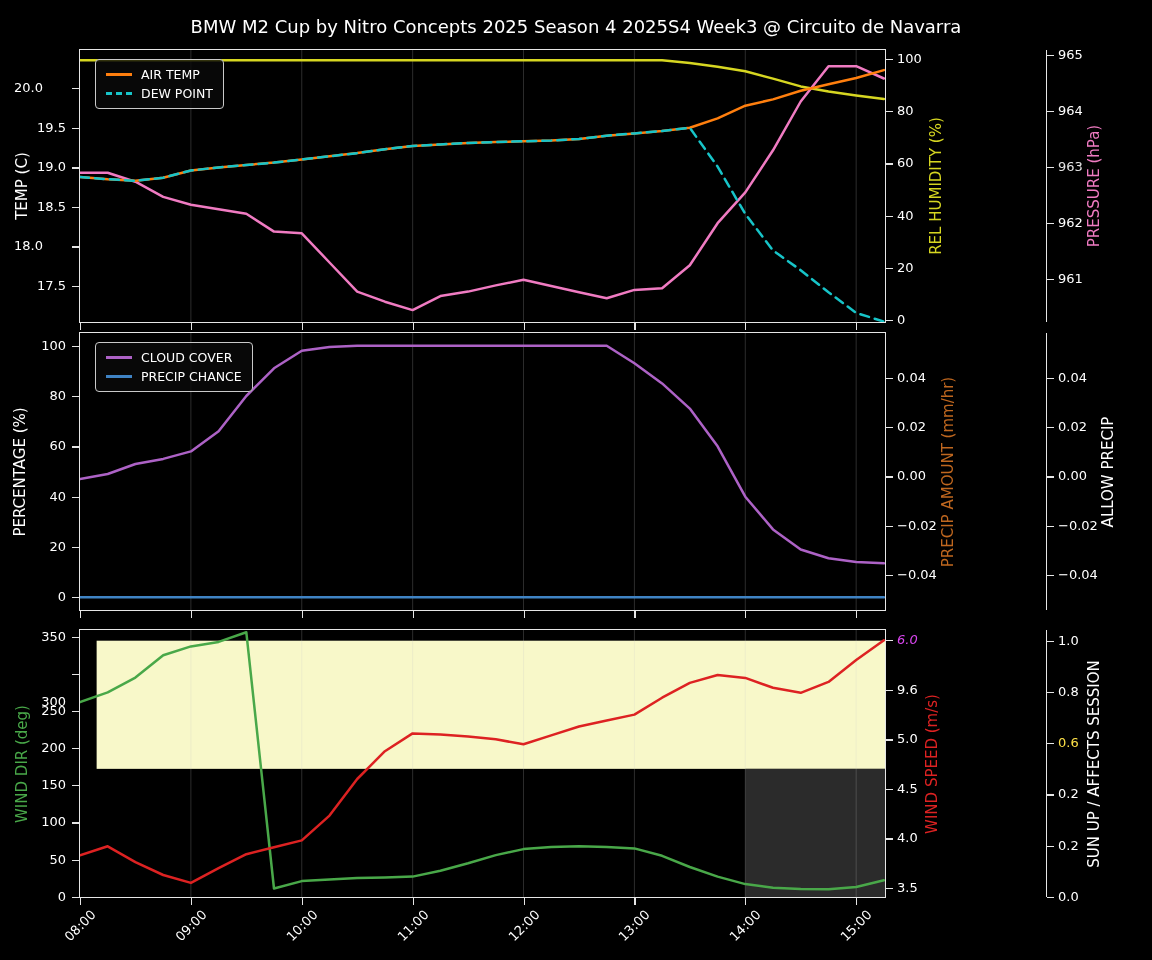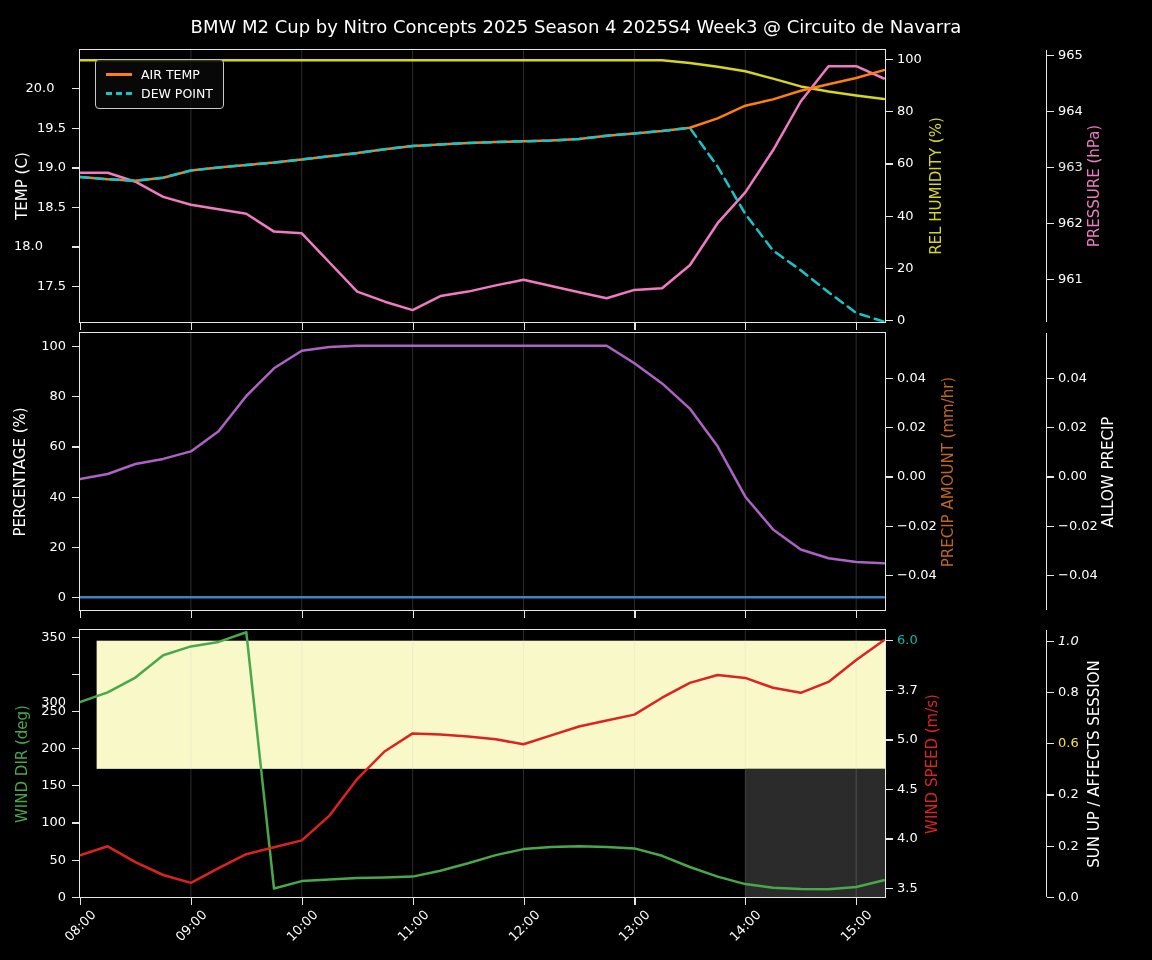--- a/index.html
+++ b/index.html
@@ -67,21 +67,21 @@
     <div style="position: absolute; left: 14px; top: 278px; width: 52px; text-align: right; font-size: 13px; height: 16px; line-height: 16px; color: rgb(255, 255, 255);">17.5</div>
     <div style="position: absolute; left: 72px; top: 246.46px; width: 7px; height: 1.2px; background: rgb(230, 230, 230);"></div>
     <div style="position: absolute; left: 14px; top: 238.46px; width: 52px; font-size: 13px; height: 16px; line-height: 16px; color: rgb(255, 255, 255);">18.0</div>
     <div style="position: absolute; left: 72px; top: 206.92px; width: 7px; height: 1.2px; background: rgb(230, 230, 230);"></div>
     <div style="position: absolute; left: 14px; top: 198.92px; width: 52px; text-align: right; font-size: 13px; height: 16px; line-height: 16px; color: rgb(255, 255, 255);">18.5</div>
     <div style="position: absolute; left: 72px; top: 167.38px; width: 7px; height: 1.2px; background: rgb(230, 230, 230);"></div>
     <div style="position: absolute; left: 14px; top: 159.38px; width: 52px; text-align: right; font-size: 13px; height: 16px; line-height: 16px; color: rgb(255, 255, 255);">19.0</div>
     <div style="position: absolute; left: 72px; top: 127.84px; width: 7px; height: 1.2px; background: rgb(230, 230, 230);"></div>
     <div style="position: absolute; left: 14px; top: 119.84px; width: 52px; text-align: right; font-size: 13px; height: 16px; line-height: 16px; color: rgb(255, 255, 255);">19.5</div>
     <div style="position: absolute; left: 72px; top: 88.3px; width: 7px; height: 1.2px; background: rgb(230, 230, 230);"></div>
-    <div style="position: absolute; left: 14px; top: 80.3px; width: 52px; text-align: center; font-size: 13px; height: 16px; line-height: 16px; color: rgb(255, 255, 255);">20.0</div>
+    <div style="position: absolute; left: 14px; top: 80.3px; width: 52px; text-align: left; font-size: 13px; height: 16px; line-height: 16px; color: rgb(255, 255, 255);">20.0</div>
     <div style="position: absolute; left: 886px; top: 320px; width: 7px; height: 1.2px; background: rgb(230, 230, 230);"></div>
     <div style="position: absolute; left: 897px; top: 312px; font-size: 13px; height: 16px; line-height: 16px; color: rgb(255, 255, 255);">0</div>
     <div style="position: absolute; left: 886px; top: 267.8px; width: 7px; height: 1.2px; background: rgb(230, 230, 230);"></div>
     <div style="position: absolute; left: 897px; top: 259.8px; font-size: 13px; height: 16px; line-height: 16px; color: rgb(255, 255, 255);">20</div>
     <div style="position: absolute; left: 886px; top: 215.6px; width: 7px; height: 1.2px; background: rgb(230, 230, 230);"></div>
     <div style="position: absolute; left: 897px; top: 207.6px; font-size: 13px; height: 16px; line-height: 16px; color: rgb(255, 255, 255);">40</div>
     <div style="position: absolute; left: 886px; top: 163.4px; width: 7px; height: 1.2px; background: rgb(230, 230, 230);"></div>
     <div style="position: absolute; left: 897px; top: 155.4px; font-size: 13px; height: 16px; line-height: 16px; color: rgb(255, 255, 255);">60</div>
     <div style="position: absolute; left: 886px; top: 111.2px; width: 7px; height: 1.2px; background: rgb(230, 230, 230);"></div>
     <div style="position: absolute; left: 897px; top: 103.2px; font-size: 13px; height: 16px; line-height: 16px; color: rgb(255, 255, 255);">80</div>
@@ -156,20 +156,30 @@
     <div style="position: absolute; left: 190.882px; top: 611px; width: 1.2px; height: 7px; background: rgb(230, 230, 230);"></div>
     <div style="position: absolute; left: 301.763px; top: 611px; width: 1.2px; height: 7px; background: rgb(230, 230, 230);"></div>
     <div style="position: absolute; left: 412.645px; top: 611px; width: 1.2px; height: 7px; background: rgb(230, 230, 230);"></div>
     <div style="position: absolute; left: 523.526px; top: 611px; width: 1.2px; height: 7px; background: rgb(230, 230, 230);"></div>
     <div style="position: absolute; left: 634.408px; top: 611px; width: 1.2px; height: 7px; background: rgb(230, 230, 230);"></div>
     <div style="position: absolute; left: 745.289px; top: 611px; width: 1.2px; height: 7px; background: rgb(230, 230, 230);"></div>
     <div style="position: absolute; left: 856.171px; top: 611px; width: 1.2px; height: 7px; background: rgb(230, 230, 230);"></div>
     <div style="left: 20px; top: 471.5px; color: rgb(255, 255, 255); position: absolute; font-size: 15px; white-space: nowrap; transform: translate(-50%, -50%) rotate(-90deg);">PERCENTAGE (%)</div>
     <div style="left: 948px; top: 471.5px; color: rgb(191, 103, 31); position: absolute; font-size: 15px; white-space: nowrap; transform: translate(-50%, -50%) rotate(-90deg);">PRECIP AMOUNT (mm/hr)</div>
     <div style="left: 1108px; top: 471.5px; color: rgb(255, 255, 255); position: absolute; font-size: 15px; white-space: nowrap; transform: translate(-50%, -50%) rotate(-90deg);">ALLOW PRECIP</div>
+    <div class="legend" style="position: absolute; left: 95px; top: 342px;">
+      <div class="legrow">
+        <div style="width: 26px; height: 3px; background: rgb(173, 98, 198);"></div>
+        <span>CLOUD COVER</span>
+      </div>
+      <div class="legrow">
+        <div style="width: 26px; height: 3px; background: rgb(63, 131, 196);"></div>
+        <span>PRECIP CHANCE</span>
+      </div>
+    </div>
     <div style="position: absolute; left: 72px; top: 896.68px; width: 7px; height: 1.2px; background: rgb(230, 230, 230);"></div>
     <div style="position: absolute; left: 14px; top: 888.68px; width: 52px; text-align: right; font-size: 13px; height: 16px; line-height: 16px; color: rgb(255, 255, 255);">0</div>
     <div style="position: absolute; left: 72px; top: 859.54px; width: 7px; height: 1.2px; background: rgb(230, 230, 230);"></div>
     <div style="position: absolute; left: 14px; top: 851.54px; width: 52px; text-align: right; font-size: 13px; height: 16px; line-height: 16px; color: rgb(255, 255, 255);">50</div>
     <div style="position: absolute; left: 72px; top: 822.4px; width: 7px; height: 1.2px; background: rgb(230, 230, 230);"></div>
     <div style="position: absolute; left: 14px; top: 814.4px; width: 52px; text-align: right; font-size: 13px; height: 16px; line-height: 16px; color: rgb(255, 255, 255);">100</div>
     <div style="position: absolute; left: 72px; top: 785.26px; width: 7px; height: 1.2px; background: rgb(230, 230, 230);"></div>
     <div style="position: absolute; left: 14px; top: 777.26px; width: 52px; text-align: right; font-size: 13px; height: 16px; line-height: 16px; color: rgb(255, 255, 255);">150</div>
     <div style="position: absolute; left: 72px; top: 748.12px; width: 7px; height: 1.2px; background: rgb(230, 230, 230);"></div>
     <div style="position: absolute; left: 14px; top: 740.12px; width: 52px; text-align: right; font-size: 13px; height: 16px; line-height: 16px; color: rgb(255, 255, 255);">200</div>
@@ -181,36 +191,36 @@
     <div style="position: absolute; left: 14px; top: 628.7px; width: 52px; text-align: right; font-size: 13px; height: 16px; line-height: 16px; color: rgb(255, 255, 255);">350</div>
     <div style="position: absolute; left: 886px; top: 887.9px; width: 7px; height: 1.2px; background: rgb(230, 230, 230);"></div>
     <div style="position: absolute; left: 897px; top: 879.9px; font-size: 13px; height: 16px; line-height: 16px; color: rgb(255, 255, 255);">3.5</div>
     <div style="position: absolute; left: 886px; top: 838.38px; width: 7px; height: 1.2px; background: rgb(230, 230, 230);"></div>
     <div style="position: absolute; left: 897px; top: 830.38px; font-size: 13px; height: 16px; line-height: 16px; color: rgb(255, 255, 255);">4.0</div>
     <div style="position: absolute; left: 886px; top: 788.86px; width: 7px; height: 1.2px; background: rgb(230, 230, 230);"></div>
     <div style="position: absolute; left: 897px; top: 780.86px; font-size: 13px; height: 16px; line-height: 16px; color: rgb(255, 255, 255);">4.5</div>
     <div style="position: absolute; left: 886px; top: 739.34px; width: 7px; height: 1.2px; background: rgb(230, 230, 230);"></div>
     <div style="position: absolute; left: 897px; top: 731.34px; font-size: 13px; height: 16px; line-height: 16px; color: rgb(255, 255, 255);">5.0</div>
     <div style="position: absolute; left: 886px; top: 689.82px; width: 7px; height: 1.2px; background: rgb(230, 230, 230);"></div>
-    <div style="position: absolute; left: 897px; top: 681.82px; font-size: 13px; height: 16px; line-height: 16px; color: rgb(255, 255, 255);">3.7</div>
+    <div style="position: absolute; left: 897px; top: 681.82px; font-size: 13px; height: 16px; line-height: 16px; color: rgb(255, 255, 255);">9.6</div>
     <div style="position: absolute; left: 886px; top: 640.3px; width: 7px; height: 1.2px; background: rgb(230, 230, 230);"></div>
-    <div style="position: absolute; left: 897px; top: 632.3px; font-size: 13px; height: 16px; line-height: 16px; color: #14b8a6;">6.0</div>
+    <div style="position: absolute; left: 897px; top: 632.3px; font-size: 13px; height: 16px; line-height: 16px; color: #d946ef; font-style: italic;">6.0</div>
     <div style="position: absolute; left: 1046px; top: 630px; width: 1px; height: 267px; background: rgb(230, 230, 230);"></div>
     <div style="position: absolute; left: 1047px; top: 897px; width: 7px; height: 1.2px; background: rgb(230, 230, 230);"></div>
     <div style="position: absolute; left: 1058px; top: 889px; font-size: 13px; height: 16px; line-height: 16px; color: rgb(255, 255, 255);">0.0</div>
     <div style="position: absolute; left: 1047px; top: 845.74px; width: 7px; height: 1.2px; background: rgb(230, 230, 230);"></div>
     <div style="position: absolute; left: 1058px; top: 837.74px; font-size: 13px; height: 16px; line-height: 16px; color: rgb(255, 255, 255);">0.2</div>
     <div style="position: absolute; left: 1047px; top: 794.48px; width: 7px; height: 1.2px; background: rgb(230, 230, 230);"></div>
     <div style="position: absolute; left: 1058px; top: 786.48px; font-size: 13px; height: 16px; line-height: 16px; color: rgb(255, 255, 255);">0.2</div>
     <div style="position: absolute; left: 1047px; top: 743.22px; width: 7px; height: 1.2px; background: rgb(230, 230, 230);"></div>
     <div style="position: absolute; left: 1058px; top: 735.22px; font-size: 13px; height: 16px; line-height: 16px; color: #fde047;">0.6</div>
     <div style="position: absolute; left: 1047px; top: 691.96px; width: 7px; height: 1.2px; background: rgb(230, 230, 230);"></div>
     <div style="position: absolute; left: 1058px; top: 683.96px; font-size: 13px; height: 16px; line-height: 16px; color: rgb(255, 255, 255);">0.8</div>
     <div style="position: absolute; left: 1047px; top: 640.7px; width: 7px; height: 1.2px; background: rgb(230, 230, 230);"></div>
-    <div style="position: absolute; left: 1058px; top: 632.7px; font-size: 13px; height: 16px; line-height: 16px; color: rgb(255, 255, 255); font-style: italic;">1.0</div>
+    <div style="position: absolute; left: 1058px; top: 632.7px; font-size: 13px; height: 16px; line-height: 16px; color: rgb(255, 255, 255);">1.0</div>
     <div style="position: absolute; left: 80px; top: 898px; width: 1.2px; height: 7px; background: rgb(230, 230, 230);"></div>
     <div style="position: absolute; left: 190.882px; top: 898px; width: 1.2px; height: 7px; background: rgb(230, 230, 230);"></div>
     <div style="position: absolute; left: 301.763px; top: 898px; width: 1.2px; height: 7px; background: rgb(230, 230, 230);"></div>
     <div style="position: absolute; left: 412.645px; top: 898px; width: 1.2px; height: 7px; background: rgb(230, 230, 230);"></div>
     <div style="position: absolute; left: 523.526px; top: 898px; width: 1.2px; height: 7px; background: rgb(230, 230, 230);"></div>
     <div style="position: absolute; left: 634.408px; top: 898px; width: 1.2px; height: 7px; background: rgb(230, 230, 230);"></div>
     <div style="position: absolute; left: 745.289px; top: 898px; width: 1.2px; height: 7px; background: rgb(230, 230, 230);"></div>
     <div style="position: absolute; left: 856.171px; top: 898px; width: 1.2px; height: 7px; background: rgb(230, 230, 230);"></div>
     <div style="left: 22px; top: 763.5px; color: rgb(73, 168, 73); position: absolute; font-size: 15px; white-space: nowrap; transform: translate(-50%, -50%) rotate(-90deg);">WIND DIR (deg)</div>
     <div style="left: 932px; top: 763.5px; color: rgb(221, 34, 34); position: absolute; font-size: 15px; white-space: nowrap; transform: translate(-50%, -50%) rotate(-90deg);">WIND SPEED (m/s)</div>

